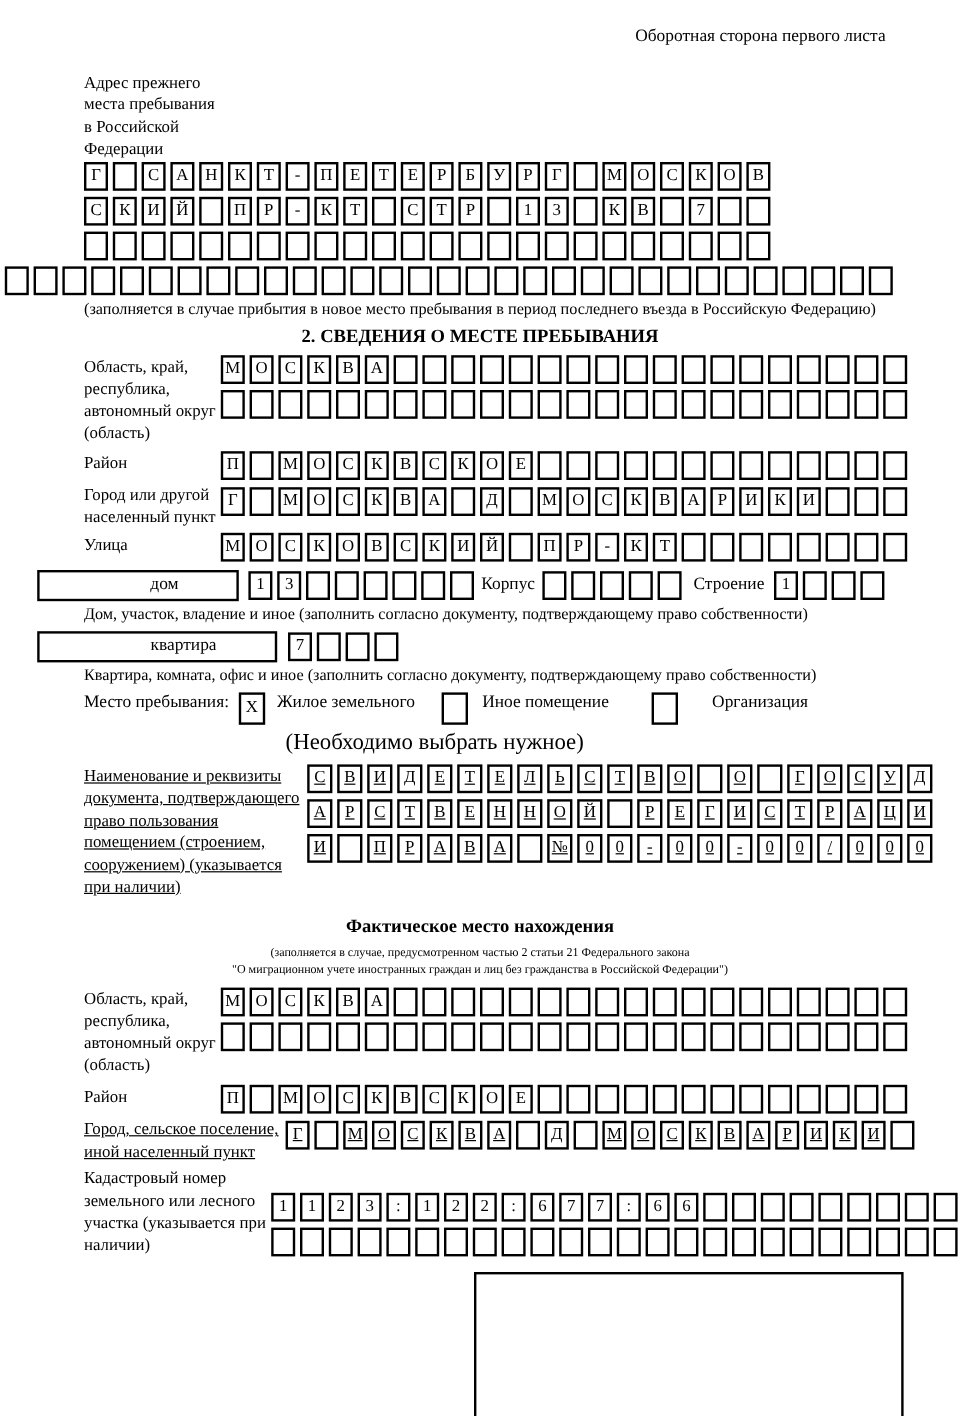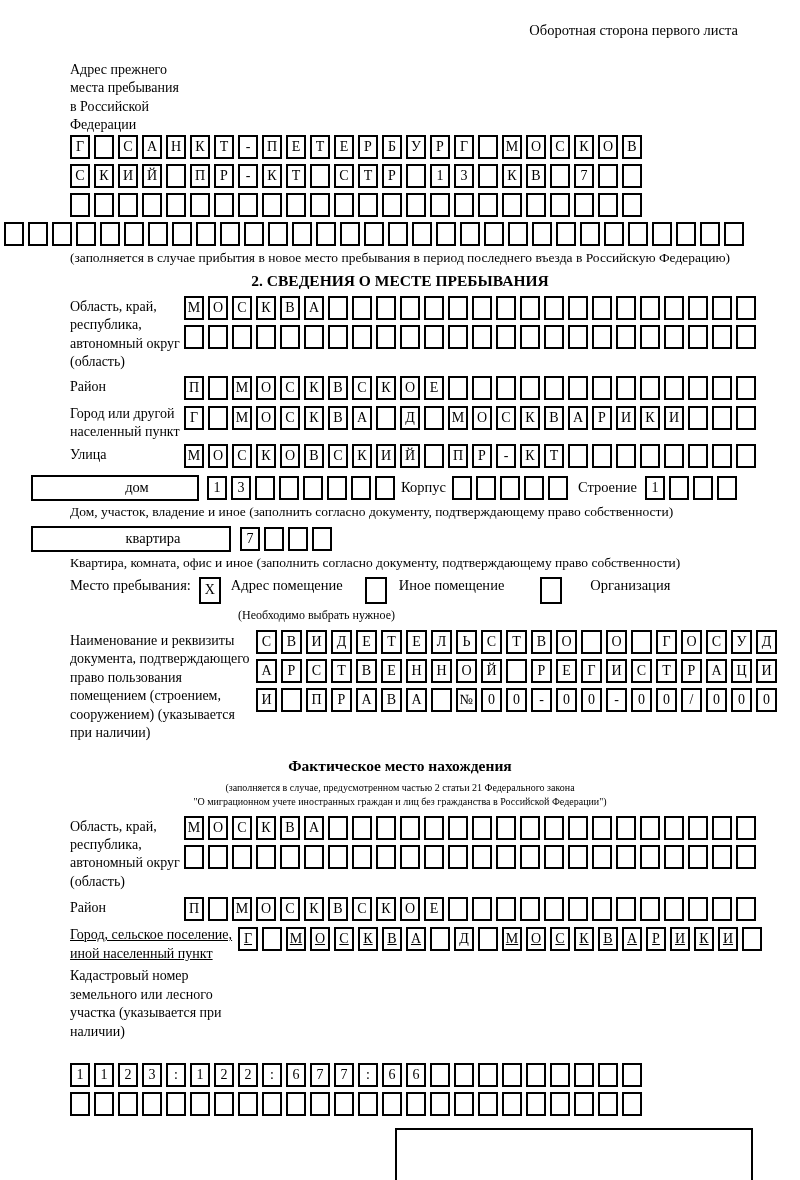--- a/index.html
+++ b/index.html
@@ -28,21 +28,21 @@
   .widebox{
     border:2px solid #000;box-sizing:border-box;height:26px;background:#fff;
     display:flex;align-items:center;justify-content:center;font-size:14.5px;flex-shrink:0;padding-left:44px;
   }
   .caption{font-size:13.5px;padding-left:70px;margin:3px 0 6px 0;}
   .chkrow{display:flex;align-items:flex-start;padding-left:70px;margin-top:6px;font-size:14.5px;}
   .chk{
     width:22px;height:27px;border:2px solid #000;box-sizing:border-box;
     display:flex;align-items:center;justify-content:center;font-size:14px;flex-shrink:0;background:#fff;
   }
-  .center-note{font-size:12px;padding-left:238px;margin-top:4px;}
+  .center-note{font-size:19px;padding-left:238px;margin-top:4px;}
   .fact-note{font-size:10px;text-align:center;line-height:1.45;}
   .stampbox{
     margin-left:395px;margin-top:12px;width:358px;height:174px;
     border:2px solid #000;box-sizing:border-box;background:#fff;
   }
   .stampcap{
     margin-left:365px;width:425px;margin-top:4px;text-align:center;
     font-size:14px;line-height:1.42;
   }
   .overflow-row{padding-left:4px;margin-top:5px;}
@@ -357,29 +357,29 @@
       <div class="cell"></div>
       <div class="cell"></div>
       <div class="cell"></div>
     </div>
 </div>
 <div class="caption">Квартира, комната, офис и иное (заполнить согласно документу, подтверждающему право собственности)</div>
 
 <div class="chkrow">
   <span>Место пребывания:</span>
   <div class="chk" style="margin-left:8px;">X</div>
-  <span style="margin-left:10px;">Адрес помещение</span>
+  <span style="margin-left:10px;">Жилое земельного</span>
   <div class="chk" style="margin-left:22px;"></div>
   <span style="margin-left:12px;">Иное помещение</span>
   <div class="chk" style="margin-left:36px;"></div>
   <span style="margin-left:28px;">Организация</span>
 </div>
 <div class="center-note">(Необходимо выбрать нужное)</div>
 
-<div class="frow" style="margin-top:7px;">
+<div class="frow" style="margin-top:7px;text-decoration:underline;">
   <div class="flabel lw-doc">Наименование и реквизиты документа, подтверждающего право пользования помещением (строением, сооружением) (указывается при наличии)</div>
   <div class="fgrid-col">
     <div class="fgrid cells-doc">
         <div class="cell">С</div>
         <div class="cell">В</div>
         <div class="cell">И</div>
         <div class="cell">Д</div>
         <div class="cell">Е</div>
         <div class="cell">Т</div>
         <div class="cell">Е</div>
@@ -560,21 +560,21 @@
       <div class="cell">В</div>
       <div class="cell">А</div>
       <div class="cell">Р</div>
       <div class="cell">И</div>
       <div class="cell">К</div>
       <div class="cell">И</div>
       <div class="cell"></div>
     </div>
 </div>
 
-<div class="frow" style="margin-top:2px;flex-direction:column;">
+<div class="frow" style="margin-top:2px;">
   <div class="flabel lw-kad">Кадастровый номер земельного или лесного участка (указывается при наличии)</div>
   <div class="fgrid-col" style="margin-top:22px;">
     <div class="fgrid">
         <div class="cell">1</div>
         <div class="cell">1</div>
         <div class="cell">2</div>
         <div class="cell">3</div>
         <div class="cell">:</div>
         <div class="cell">1</div>
         <div class="cell">2</div>

